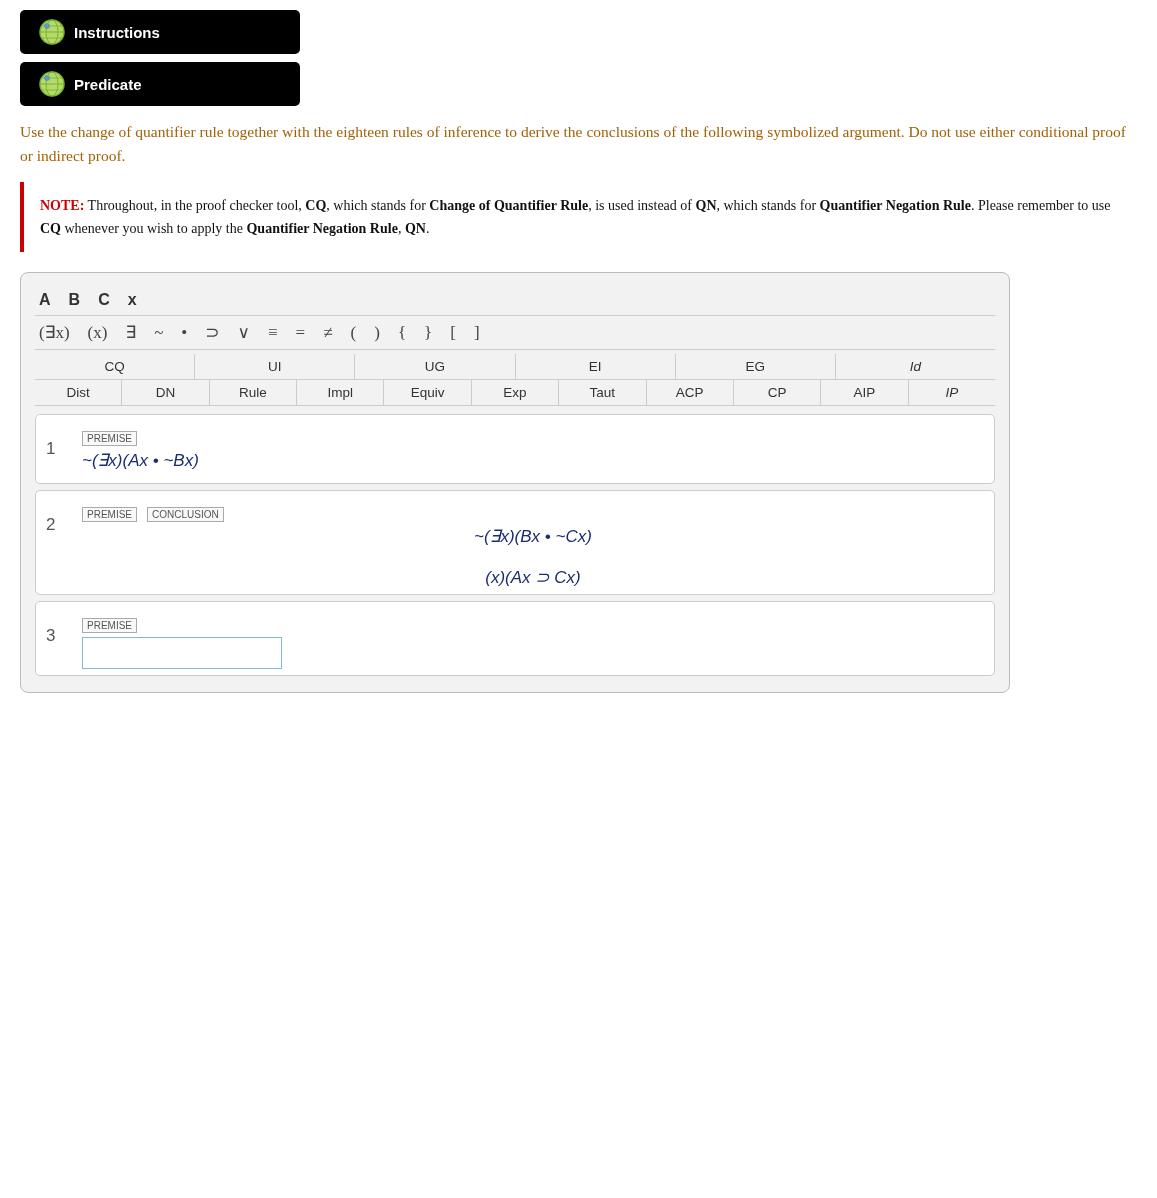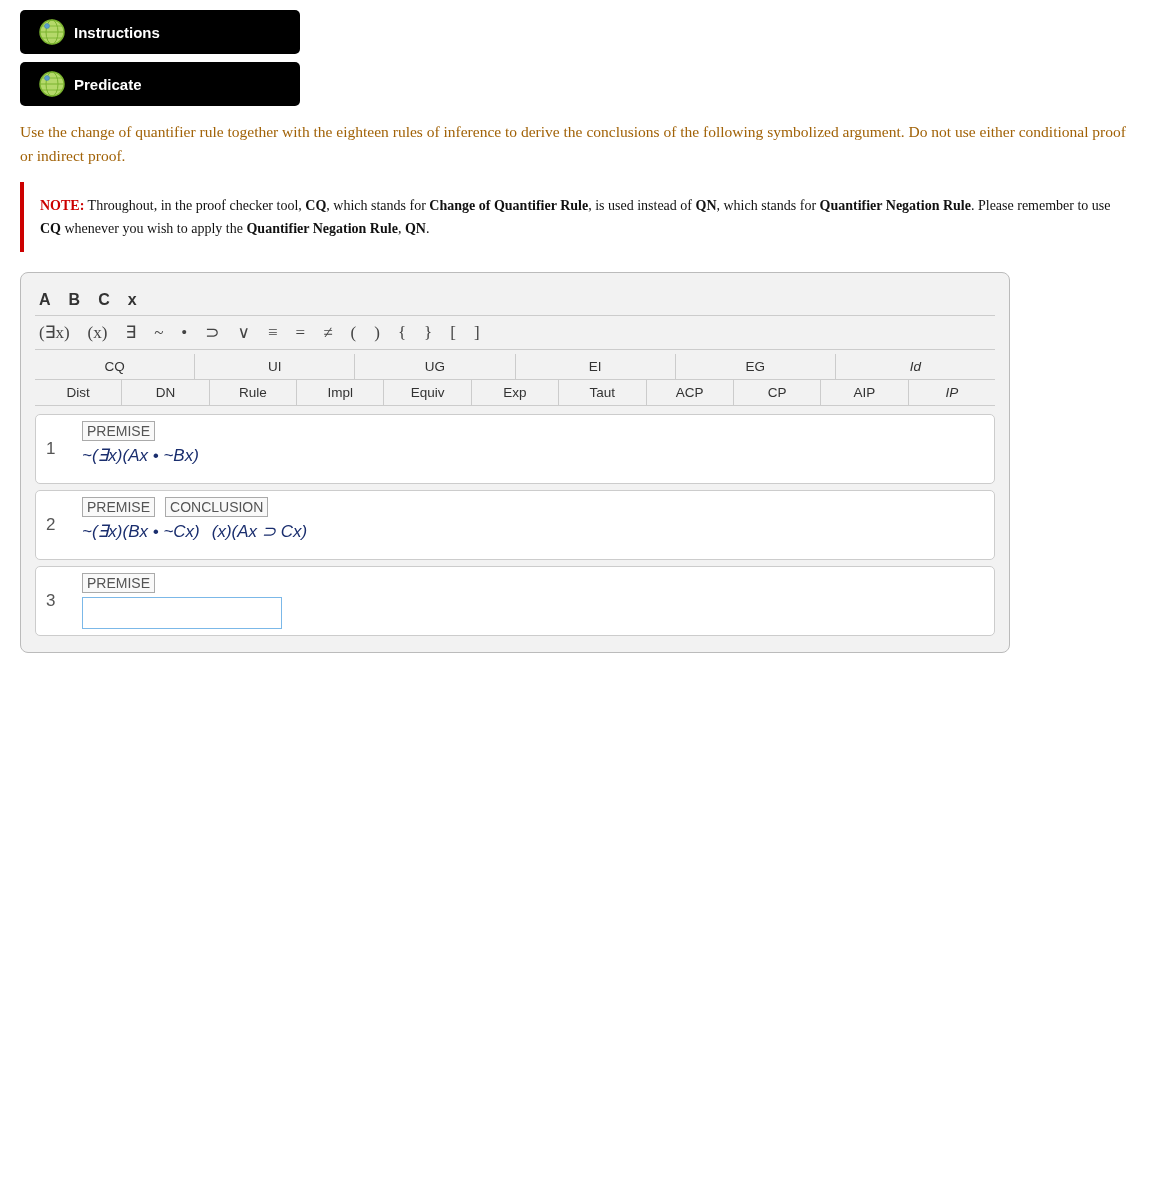--- a/index.html
+++ b/index.html
@@ -134,28 +134,29 @@
       padding-top: 18px;
       font-family: Arial, sans-serif;
     }
     .proof-row-content {
       flex: 1;
       display: flex;
       flex-direction: column;
       gap: 2px;
     }
     .proof-label {
-      font-size: 14px;
+      font-size: 10px;
       color: #555;
       font-family: Arial, sans-serif;
       border: 1px solid #aaa;
       display: inline-block;
       padding: 1px 4px;
       margin-bottom: 2px;
       background: #f9f9f9;
+      margin-top: 10px;
     }
     .proof-labels-row {
       display: flex;
       gap: 10px;
       align-items: center;
     }
     .proof-formula {
       font-size: 17px;
       color: #1a2e6e;
       font-style: italic;
@@ -281,21 +282,21 @@
       </div>
     </div>
 
     <div class="proof-row">
       <span class="proof-row-num">2</span>
       <div class="proof-row-content">
         <div class="proof-labels-row">
           <span class="proof-label">PREMISE</span>
           <span class="proof-label">CONCLUSION</span>
         </div>
-        <div style="display:flex; gap: 12px; align-items:center;">
+        <div style="display:flex; gap: 20px; align-items:center;flex-direction:column;">
           <span class="proof-formula">~(∃x)(Bx • ~Cx)</span>
           <span class="proof-formula">(x)(Ax ⊃ Cx)</span>
         </div>
       </div>
     </div>
 
     <div class="proof-row">
       <span class="proof-row-num">3</span>
       <div class="proof-row-content">
         <div class="proof-labels-row">

